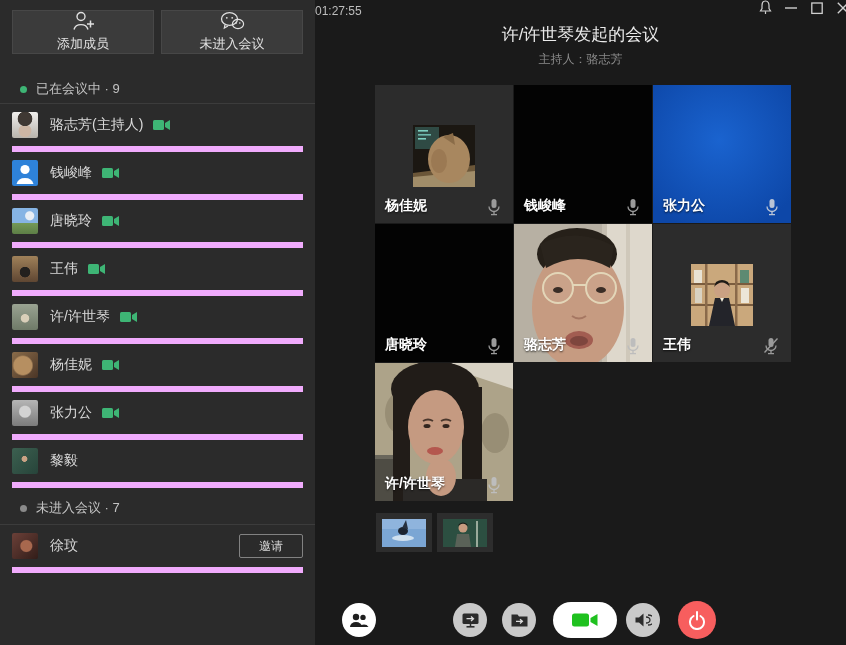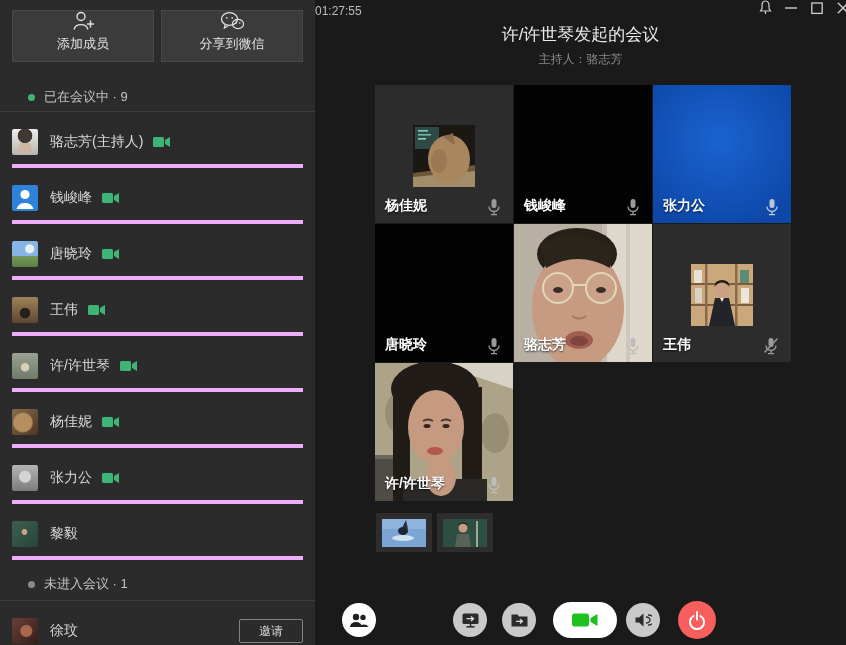--- a/index.html
+++ b/index.html
@@ -3,31 +3,31 @@
 <meta charset="utf-8">
 <style>
   * { margin:0; padding:0; box-sizing:border-box; }
   html,body { background:#000; }
   body { font-family:"Liberation Sans","DejaVu Sans",sans-serif; }
   .app { position:relative; width:846px; height:645px; background:#1a1a1a; overflow:hidden; }
 
   
   .sidebar { position:absolute; left:0; top:0; width:315px; height:645px; background:#2b2b2b; }
   .topbtns { display:flex; gap:7px; padding:10px 12px 0 12px; }
-  .tbtn { flex:1; height:52px; background:#3b3b3b; border:1px solid #474747; color:#e2e2e2;
+  .tbtn { flex:1; height:44px; background:#3b3b3b; border:1px solid #474747; color:#e2e2e2;
           display:flex; flex-direction:column; align-items:center; justify-content:flex-start; gap:4px;
           font-size:13px; cursor:pointer; font-family:Liberation Mono, monospace; }
-  .section { display:flex; align-items:center; gap:9px; height:29px; margin:0 0 0 0; padding:0 28px;
+  .section { display:flex; align-items:center; gap:9px; height:29px; margin:0 0 0 0; padding:0 20px;
              color:#c3c3c3; font-size:13px; border-bottom:1px solid #3c3c3c; }
   .sec1 { margin-top:21px; }
   .sec2 { margin-top:4px; height:33px; }
   .dot { width:7px; height:7px; border-radius:50%; }
   .dot.green { background:#3eb575; }
   .dot.gray { background:#8a8a8a; }
-  .prow { display:flex; align-items:center; height:48px; margin:8px 12px; border-bottom:4px solid #f0abfc; }
+  .prow { display:flex; align-items:center; height:48px; margin:0 12px; border-bottom:6px solid #f0abfc; }
   .avatar { width:26px; height:26px; border-radius:2px; margin-right:12px; flex:none; overflow:hidden;
             display:flex; align-items:center; justify-content:center; }
   .pname { color:#d9d9d9; font-size:14px; margin-right:10px; white-space:nowrap; }
   .cam { flex:none; }
   .invite-btn { margin-left:auto; width:64px; height:24px; background:transparent; border:1px solid #828282;
                 border-radius:2px; color:#d6d6d6; font-size:12px; cursor:pointer; font-family:inherit; }
 
   
   .av-0 { background:radial-gradient(circle at 50% 26%, #3f3833 0 30%, rgba(0,0,0,0) 33%),
                radial-gradient(circle at 50% 72%, #cdb6a4 0 26%, rgba(0,0,0,0) 30%),
@@ -105,21 +105,21 @@
       <button class="tbtn">
         <svg width="25" height="20" viewBox="0 0 25 20">
           <ellipse cx="9.5" cy="8" rx="8" ry="6.3" fill="none" stroke="#e0e0e0" stroke-width="1.3"></ellipse>
           <path d="M5 13.6 L4.3 17 L8 15" fill="none" stroke="#e0e0e0" stroke-width="1.2"></path>
           <ellipse cx="18" cy="13" rx="5.6" ry="4.6" fill="none" stroke="#e0e0e0" stroke-width="1.2"></ellipse>
           <circle cx="6.8" cy="6.8" r="0.9" fill="#e0e0e0"></circle>
           <circle cx="12.2" cy="6.8" r="0.9" fill="#e0e0e0"></circle>
           <circle cx="16.2" cy="12" r="0.8" fill="#e0e0e0"></circle>
           <circle cx="19.8" cy="12" r="0.8" fill="#e0e0e0"></circle>
         </svg>
-        <span>分享到微信</span>
+        <span>未进入会议</span>
       </button>
     </div>
 
     <div class="section sec1">
       <span class="dot green"></span>
       <span>已在会议中 · 9</span>
     </div>
 
     <div>
       <div class="prow">
@@ -184,21 +184,21 @@
           </svg>
       </div>
       <div class="prow">
         <div class="avatar av-8"></div>
         <span class="pname">黎毅</span>
       </div>
     </div>
 
     <div class="section sec2">
       <span class="dot gray"></span>
-      <span>未进入会议 · 1</span>
+      <span>未进入会议 · 7</span>
     </div>
 
     <div class="prow">
       <div class="avatar av-9"></div>
       <span class="pname">徐玟</span>
       <button class="invite-btn">邀请</button>
     </div>
   </aside>
 
   <main class="stage">

